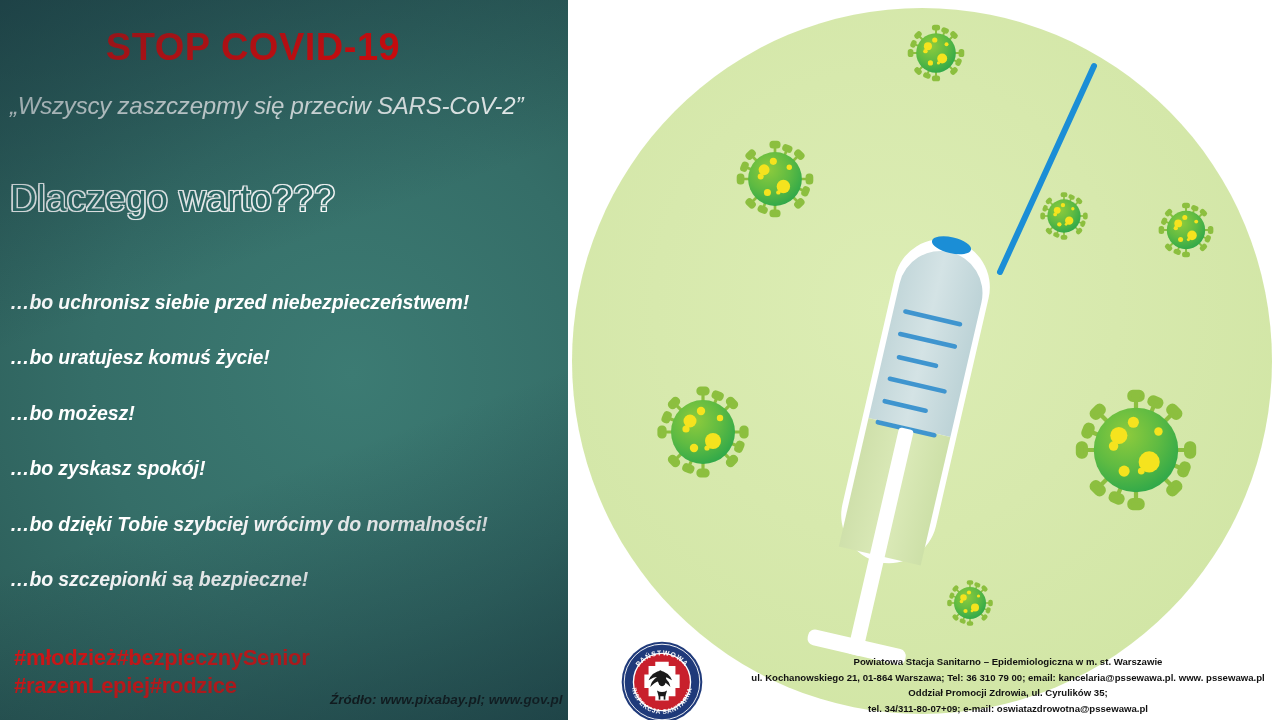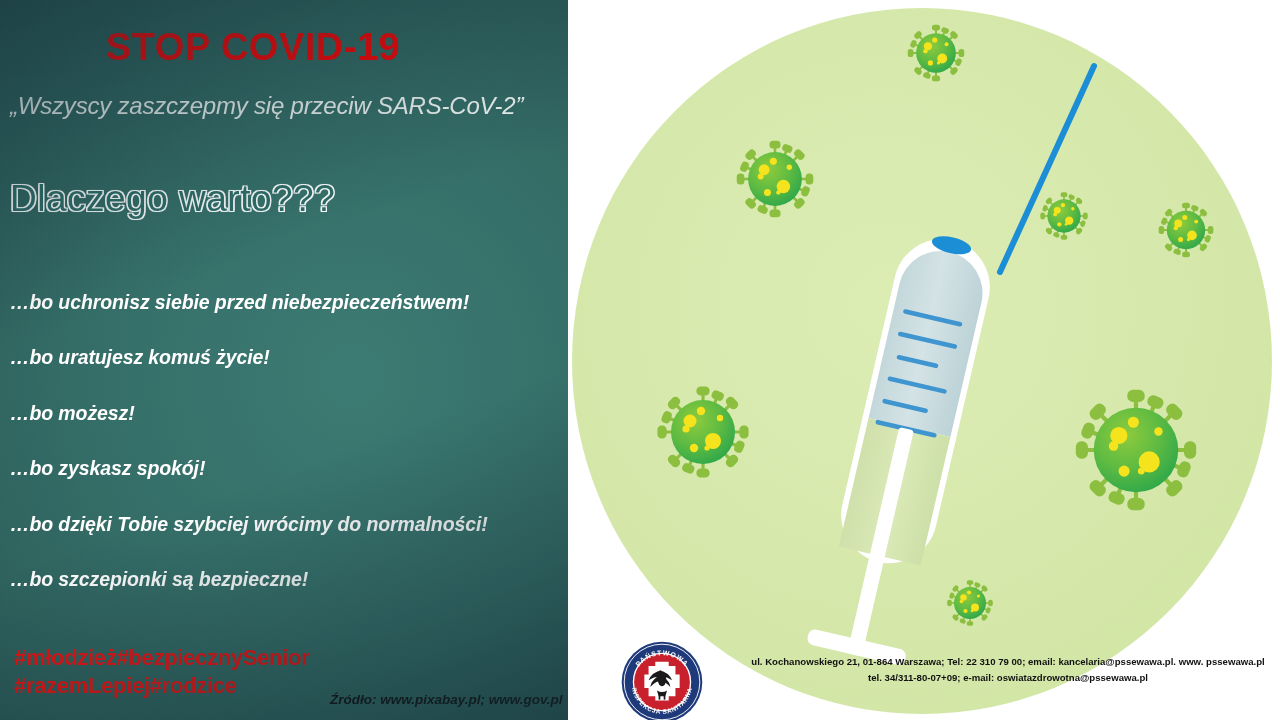--- a/index.html
+++ b/index.html
@@ -223,21 +223,23 @@
         <text font-family="'Liberation Sans',sans-serif" font-size="8.2" font-weight="bold" fill="#ffffff" letter-spacing="1.1">
           <textPath href="#arcTop" startOffset="50%" text-anchor="middle">PAŃSTWOWA</textPath>
         </text>
         <text font-family="'Liberation Sans',sans-serif" font-size="7.6" font-weight="bold" fill="#ffffff" letter-spacing="0.7">
           <textPath href="#arcBot" startOffset="50%" text-anchor="middle">INSPEKCJA SANITARNA</textPath>
         </text>
       </svg>
     </div>
 
     <div id="footer-text">
-      <div>ul. Kochanowskiego 21, 01-864 Warszawa; Tel: 22 310 79 00; email: kancelaria@pssewawa.pl.  www. pssewawa.pl</div>
+      <div>Powiatowa Stacja Sanitarno – Epidemiologiczna w  m. st. Warszawie</div>
+      <div>ul. Kochanowskiego 21, 01-864 Warszawa; Tel: 36 310 79 00; email: kancelaria@pssewawa.pl.  www. pssewawa.pl</div>
+      <div>Oddział Promocji Zdrowia, ul. Cyrulików 35;</div>
       <div>tel. 34/311-80-07+09; e-mail: oswiatazdrowotna@pssewawa.pl</div>
     </div>
 
   </div>
 </div>
 
 <svg width="0" height="0" style="position:absolute" aria-hidden="true">
   <defs>
     <radialGradient id="vg" cx="38%" cy="32%" r="72%">
       <stop offset="0%" stop-color="#8ecb3c"></stop>

